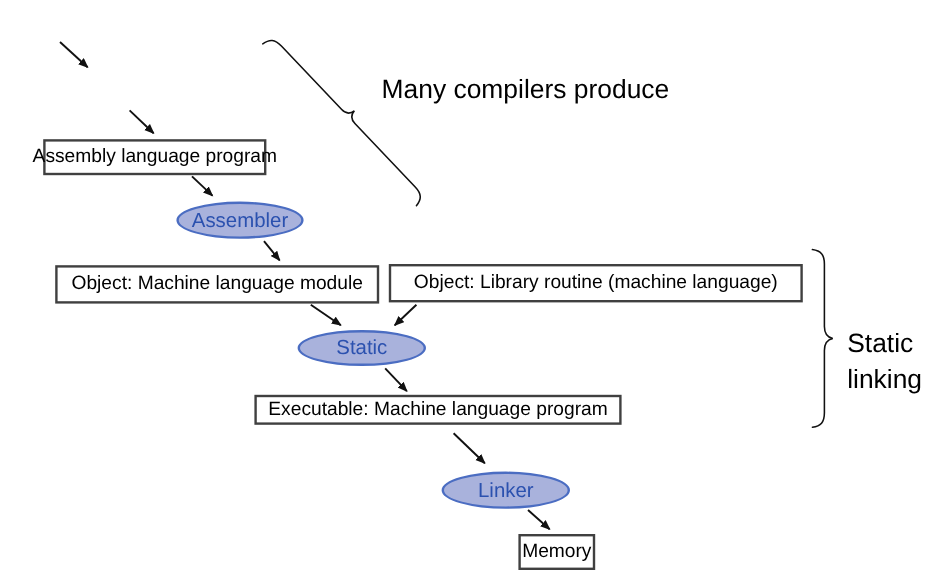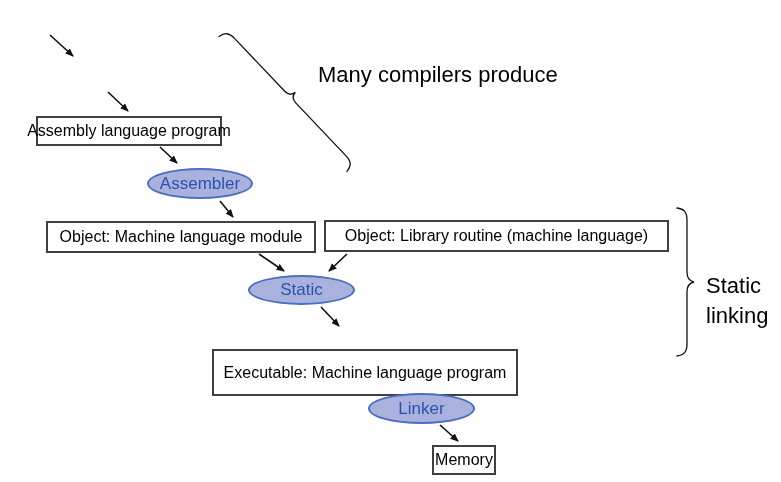--- a/index.html
+++ b/index.html
@@ -102,21 +102,21 @@
   </div>
 
   <div class="node-box" style="left:46px;  top:221px; width:270px; height:32px;">
     <span>Object: Machine language module</span>
   </div>
 
   <div class="node-box" style="left:324px; top:220px; width:345px; height:32px;">
     <span>Object: Library routine (machine language)</span>
   </div>
 
-  <div class="node-box" style="left:212px; top:329px; width:306px; height:47px;margin-top:20px;">
+  <div class="node-box" style="left:212px; top:329px; width:306px; height:25px;">
     <span>Executable: Machine language program</span>
   </div>
 
   <div class="node-box" style="left:432px; top:445px; width:64px;  height:30px;">
     <span>Memory</span>
   </div>
 
 
   <div class="stage-ellipse" style="left:147px; top:168px; width:106px; height:31px;">
     <span>Assembler</span>

